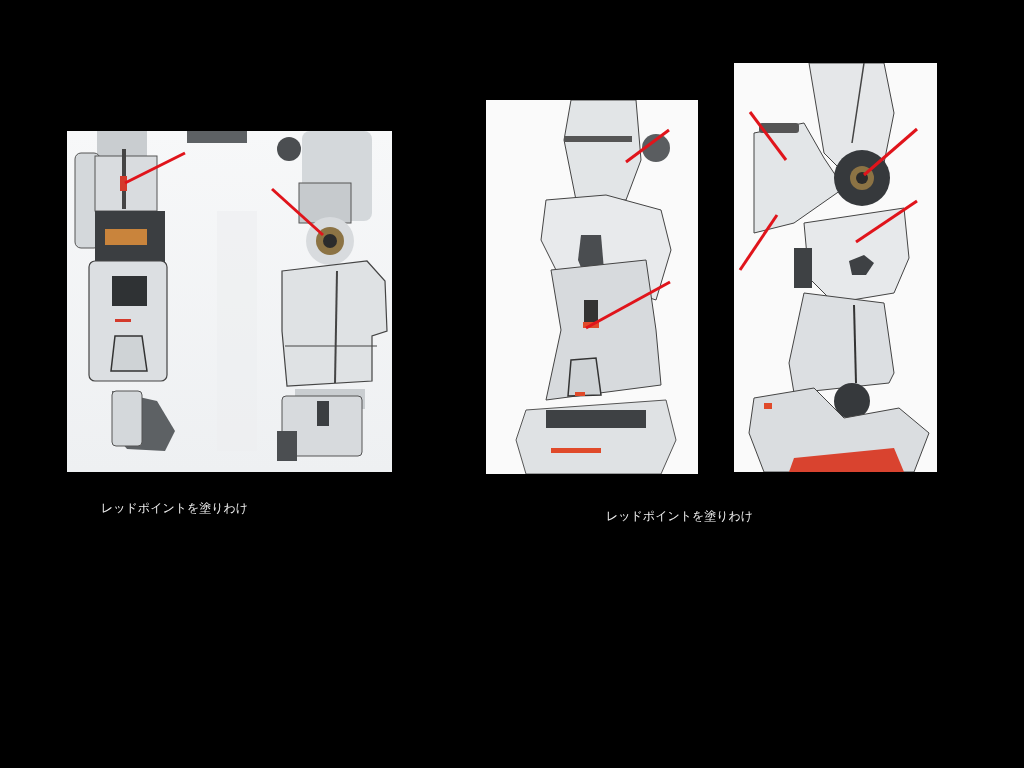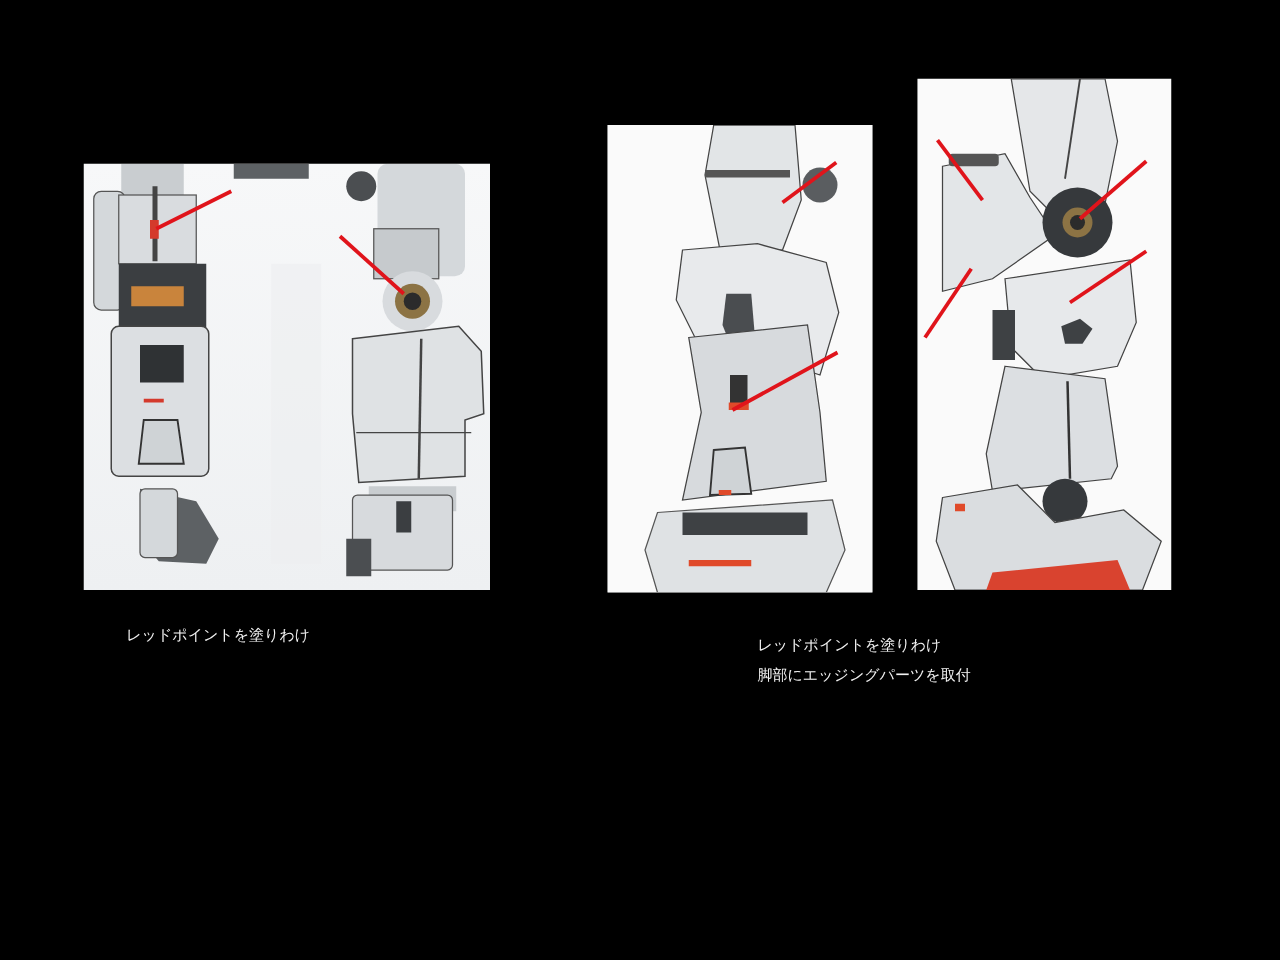--- a/index.html
+++ b/index.html
@@ -118,14 +118,13 @@
     <line x1="122" y1="179" x2="183" y2="138" stroke="#e0141b" stroke-width="3"></line>
   </svg>
 </div>
 
 <div class="caption" style="left:101px; top:496px;">
   <div>レッドポイントを塗りわけ</div>
 </div>
 
 <div class="caption" style="left:606px; top:504px;">
   <div>レッドポイントを塗りわけ</div>
-  <div>脚部にエッジングパーツを取付</div>
 </div>
 
 </body></html>

